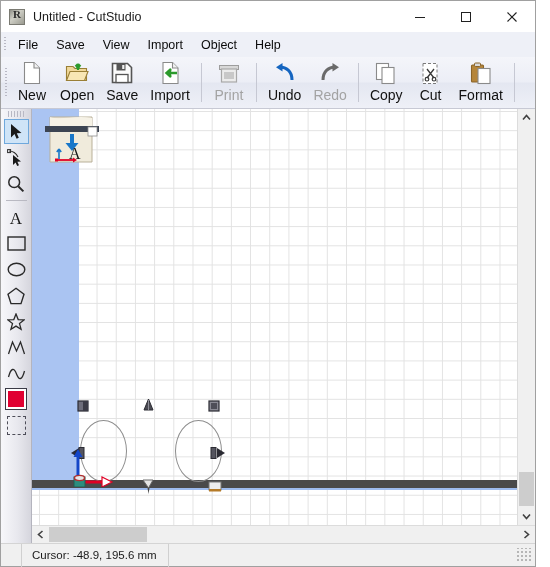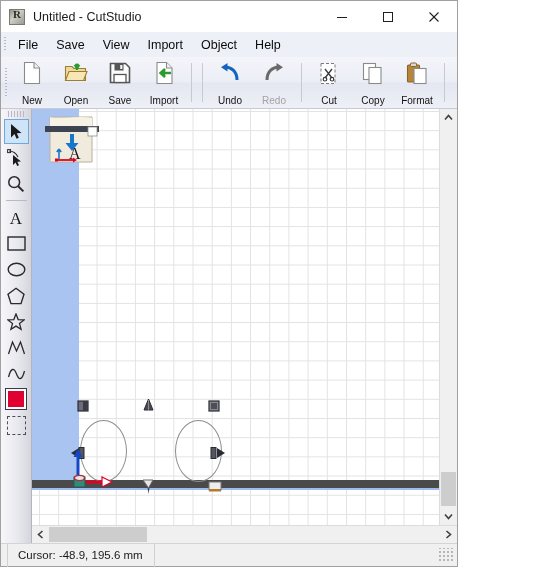--- a/index.html
+++ b/index.html
@@ -5,21 +5,21 @@
   * { box-sizing: border-box; }
   html, body {
     margin: 0; padding: 0;
     width: 550px; height: 567px;
     overflow: hidden;
     font-family: "Liberation Sans", sans-serif;
     background: #ffffff;
   }
   #app {
     position: relative;
-    width: 458px; height: 567px;
+    width: 536px; height: 567px;
     border: 1px solid #a0a0a0;
     background: #84cc16;
     display: flex;
     flex-direction: column;
   }
 
   
   .titlebar {
     height: 31px;
     background: #ffffff;
@@ -119,23 +119,23 @@
     align-items: center;
     justify-content: flex-start;
     cursor: default;
     flex: 0 0 auto;
   }
   .tb-icon {
     height: 26px; width: 26px;
     display: flex; align-items: center; justify-content: center;
   }
   .tb-label {
-    font-size: 10px;
+    font-size: 14px;
     color: #111111;
-    margin-top: 9px;
+    margin-top: 1px;
     white-space: nowrap;
   }
   .tb-btn.disabled .tb-label { color: #a3a3a3; }
 
   
   .body-row {
     flex: 1 1 auto;
     display: flex;
     min-height: 0;
     background: #f0f0f0;
@@ -297,21 +297,21 @@
     color: #1a1a1a;
   }
   .status-cell {
     padding: 0 10px;
     height: 23px;
     display: flex;
     align-items: center;
     border-right: 1px solid #d0d0d0;
     white-space: nowrap;
   }
-  .status-cell:first-child { border-left: 1px solid #d0d0d0; margin-left: 6px; }
+  .status-cell:first-child { border-left: 1px solid #d0d0d0; margin-left: 20px; }
   .status-spacer { flex: 1 1 auto; }
   .status-grip {
     width: 16px; height: 14px;
     margin-right: 3px;
     background-image:
       radial-gradient(#a8a8a8 40%, transparent 41%);
     background-size: 4px 4px;
     background-position: right bottom;
     opacity: .8;
   }
@@ -403,20 +403,30 @@
           <path d="M18 12 H8 M12 8 L7.5 12 L12 16" stroke="#2c9a2c" stroke-width="2.4" fill="none" stroke-linejoin="miter"></path>
           <path d="M12.2 7.4 L7 12 L12.2 16.6 Z" fill="#2c9a2c"></path>
         </svg>
       </div>
       <div class="tb-label">Import</div>
     </div>
 
     <div class="tb-sep"></div>
 
 
+    <div class="tb-btn disabled">
+      <div class="tb-icon">
+        <svg width="24" height="22" viewBox="0 0 24 22">
+          <rect x="2.5" y="3.5" width="19" height="4" fill="#d8d8d8" stroke="#9d9d9d" stroke-width="1"></rect>
+          <rect x="4.5" y="7" width="15" height="13" fill="#ececec" stroke="#a8a8a8" stroke-width="1.2"></rect>
+          <rect x="7" y="10" width="10" height="7" fill="#c8c8c8"></rect>
+        </svg>
+      </div>
+      <div class="tb-label">Print</div>
+    </div>
 
     <div class="tb-sep"></div>
 
     <div class="tb-btn">
       <div class="tb-icon">
         <svg width="24" height="22" viewBox="0 0 24 22">
           <path d="M19 18 C19 9 13 5 7 5" stroke="#1565c0" stroke-width="3" fill="none" stroke-linecap="butt"></path>
           <path d="M9.5 1 L3 5.2 L9.5 9.4 Z" fill="#1565c0"></path>
         </svg>
       </div>
@@ -427,41 +437,41 @@
       <div class="tb-icon">
         <svg width="24" height="22" viewBox="0 0 24 22">
           <path d="M5 18 C5 9 11 5 17 5" stroke="#6a6a6a" stroke-width="3" fill="none" stroke-linecap="butt"></path>
           <path d="M14.5 1 L21 5.2 L14.5 9.4 Z" fill="#6a6a6a"></path>
         </svg>
       </div>
       <div class="tb-label">Redo</div>
     </div>
 
     <div class="tb-sep"></div>
+
+    <div class="tb-btn">
+      <div class="tb-icon">
+        <svg width="22" height="23" viewBox="0 0 22 23">
+          <rect x="1.5" y="1.5" width="12" height="16" fill="#ffffff" stroke="#8a8a8a" stroke-width="1.1"></rect>
+          <rect x="7" y="5.5" width="12" height="16" fill="#ffffff" stroke="#8a8a8a" stroke-width="1.1"></rect>
+        </svg>
+      </div>
+      <div class="tb-label">Copy</div>
+    </div>
 
     <div class="tb-btn">
       <div class="tb-icon">
         <svg width="20" height="23" viewBox="0 0 20 23">
           <rect x="2" y="1.5" width="14" height="20" fill="#ffffff" stroke="#7a7a7a" stroke-width="1" stroke-dasharray="3 2"></rect>
           <path d="M6 7 L13 16 M13 7 L6 16" stroke="#3a3a3a" stroke-width="1.3"></path>
           <circle cx="6" cy="17.2" r="1.8" fill="none" stroke="#3a3a3a" stroke-width="1.2"></circle>
           <circle cx="13" cy="17.2" r="1.8" fill="none" stroke="#3a3a3a" stroke-width="1.2"></circle>
         </svg>
       </div>
       <div class="tb-label">Cut</div>
-    </div>
-
-    <div class="tb-btn">
-      <div class="tb-icon">
-        <svg width="22" height="23" viewBox="0 0 22 23">
-          <rect x="1.5" y="1.5" width="12" height="16" fill="#ffffff" stroke="#8a8a8a" stroke-width="1.1"></rect>
-          <rect x="7" y="5.5" width="12" height="16" fill="#ffffff" stroke="#8a8a8a" stroke-width="1.1"></rect>
-        </svg>
-      </div>
-      <div class="tb-label">Copy</div>
     </div>
 
     <div class="tb-btn">
       <div class="tb-icon">
         <svg width="22" height="23" viewBox="0 0 22 23">
           <rect x="1.5" y="3" width="12" height="17" rx="1" fill="#b5853a" stroke="#8a6428" stroke-width="1.1"></rect>
           <rect x="4.5" y="1" width="6" height="3.5" rx="1" fill="#d9d9d9" stroke="#8a6428" stroke-width="1"></rect>
           <rect x="8" y="6.5" width="12" height="15" fill="#ffffff" stroke="#8a8a8a" stroke-width="1.1"></rect>
         </svg>
       </div>

